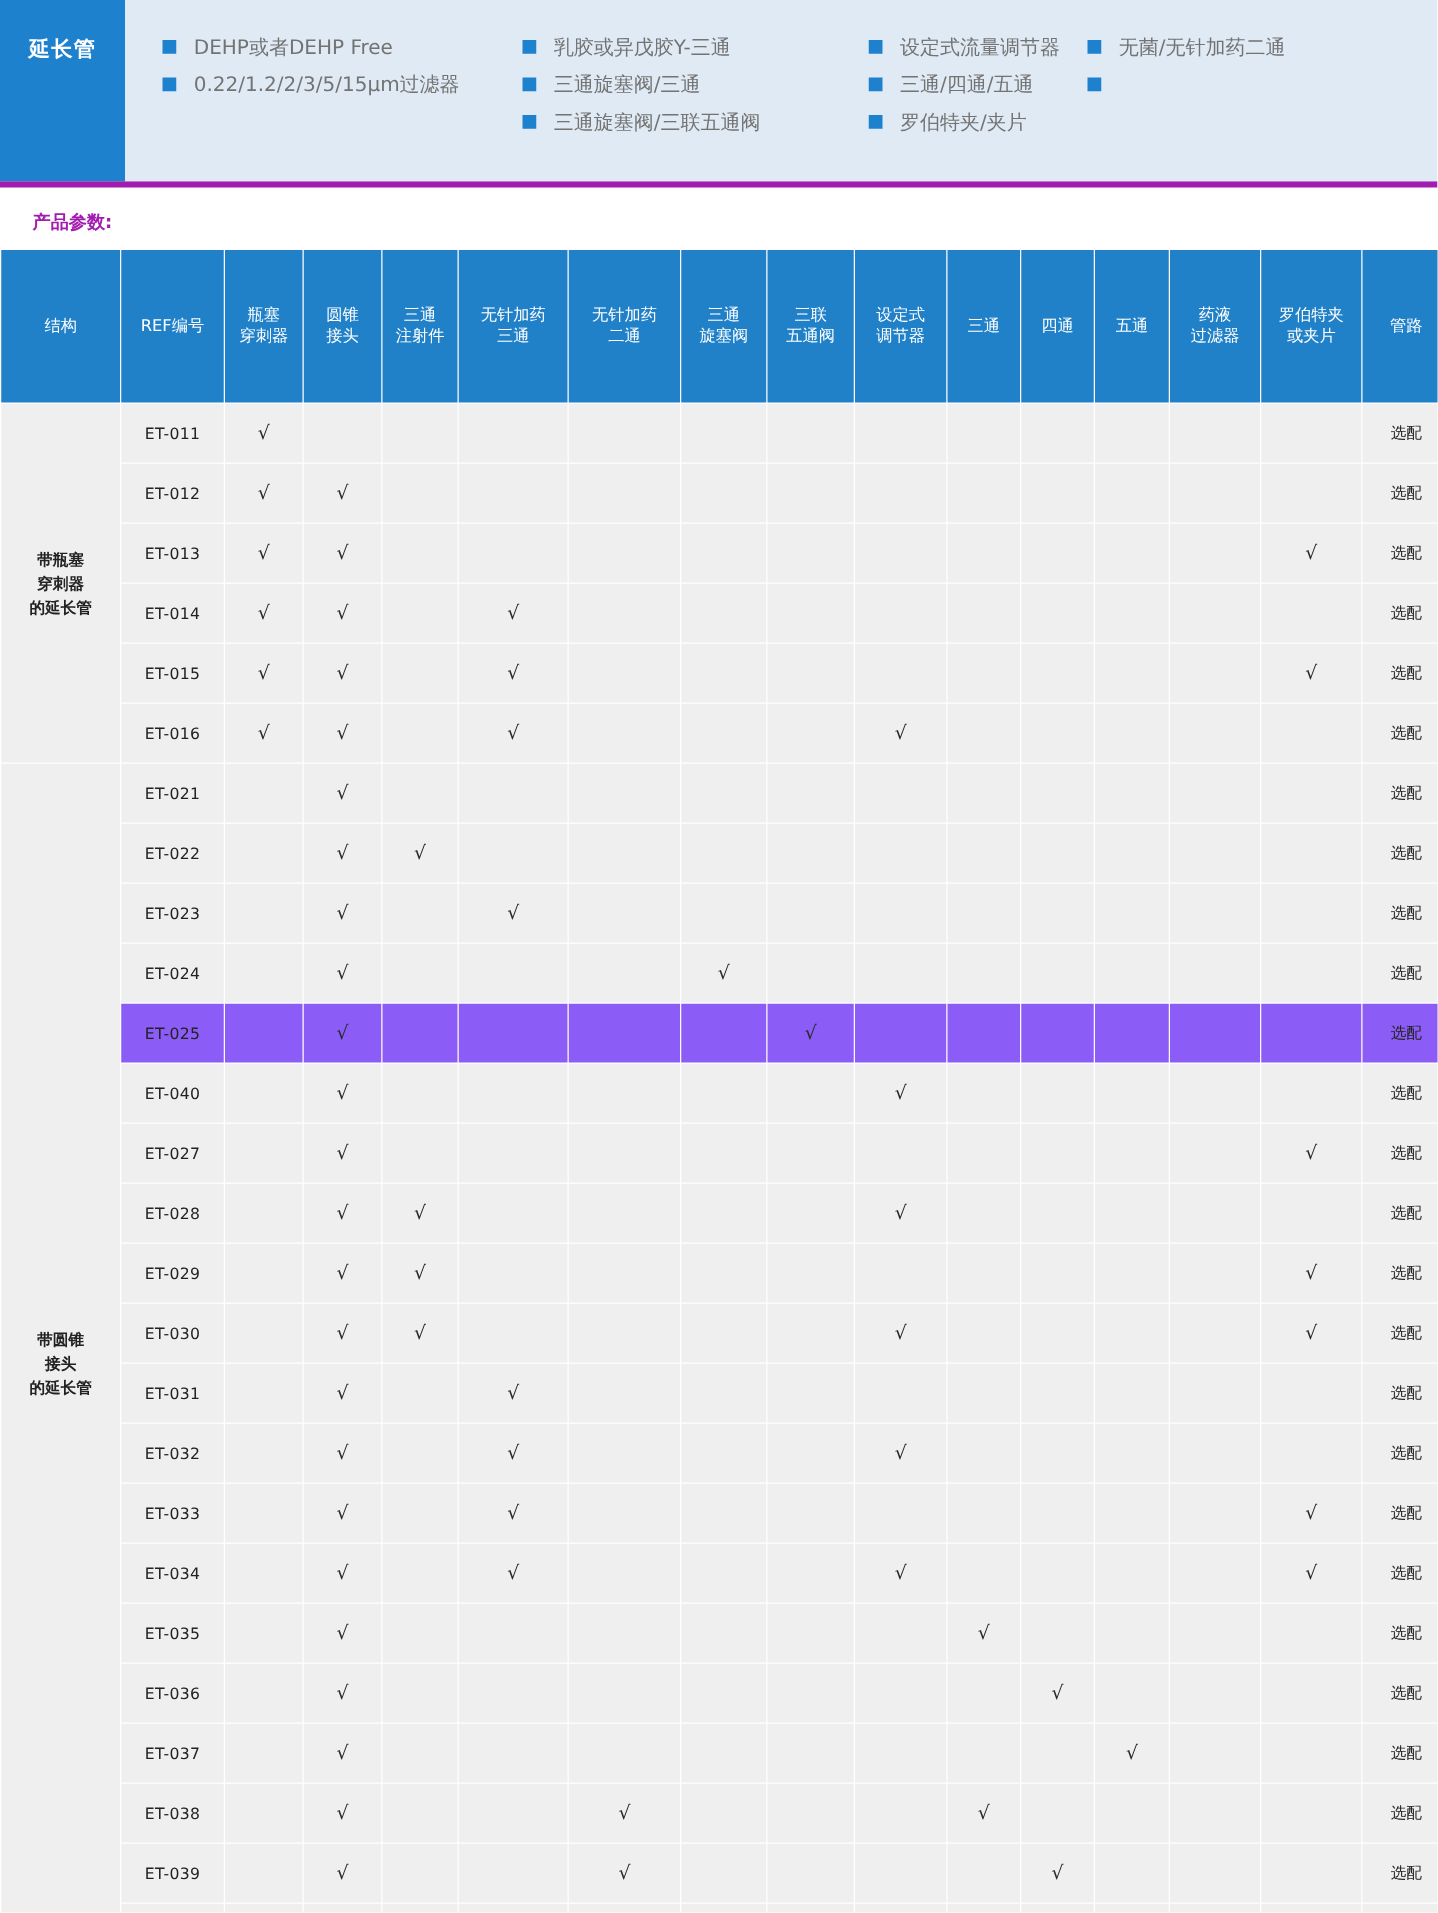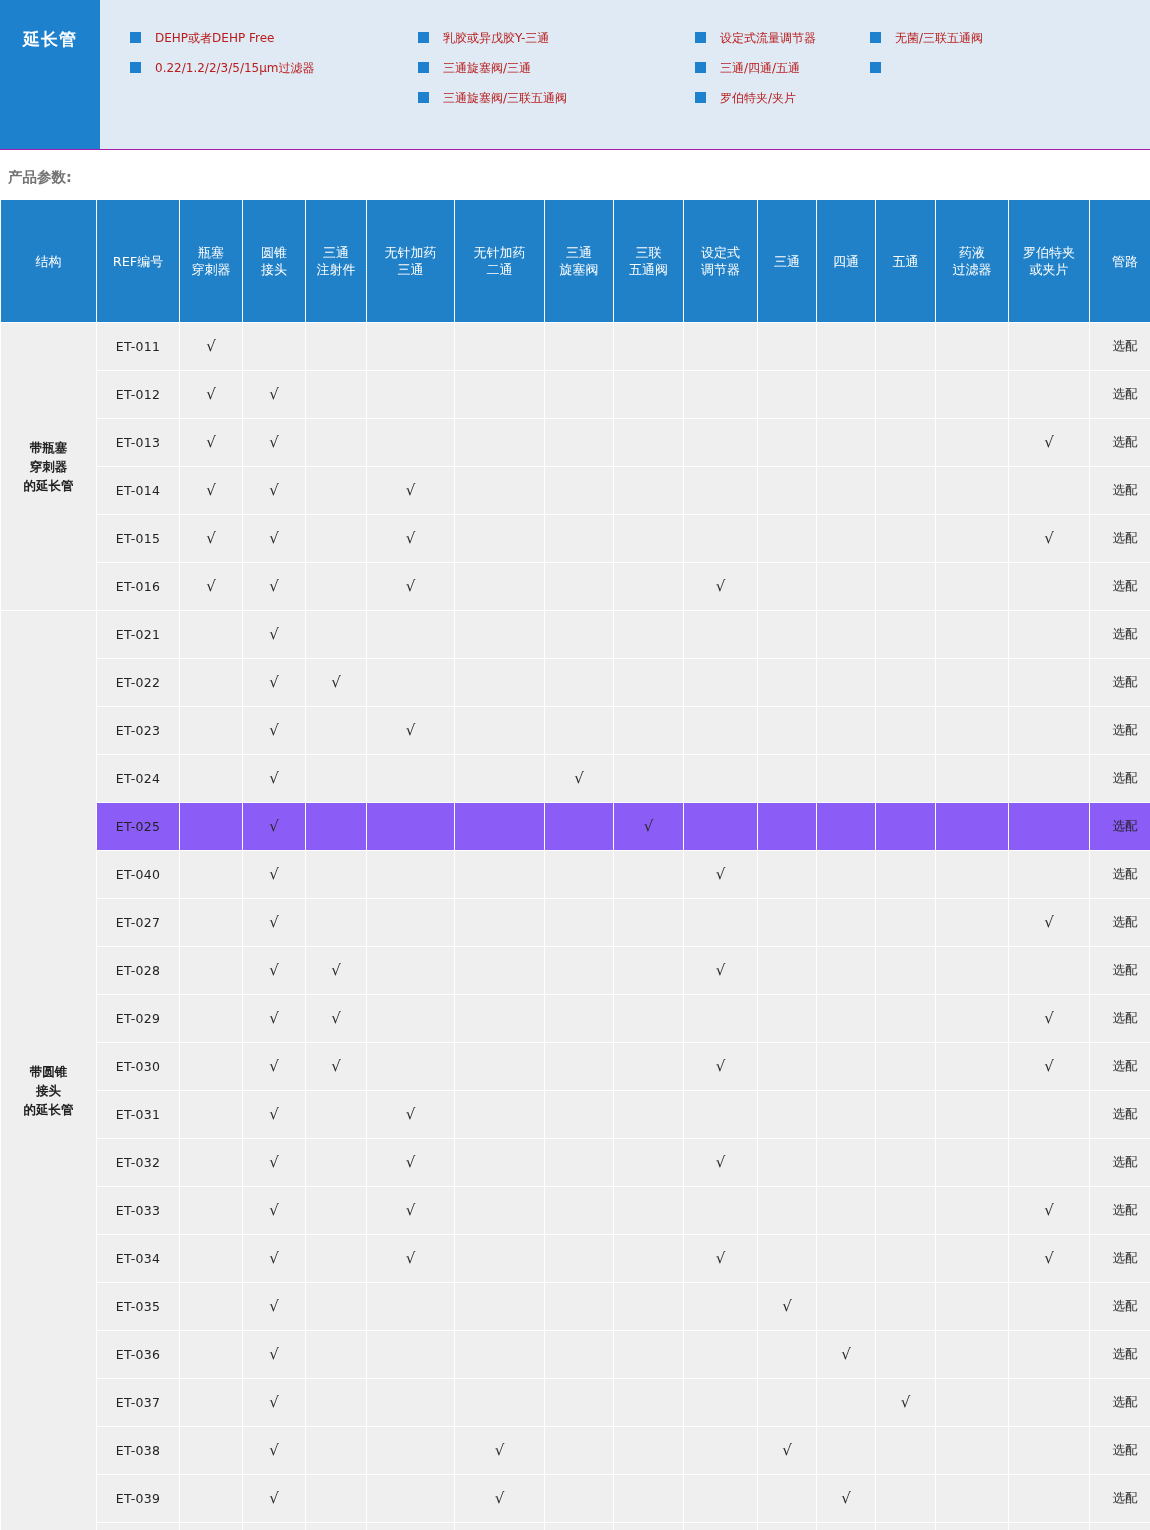--- a/index.html
+++ b/index.html
@@ -13,21 +13,21 @@
     font-family: "Liberation Sans", "DejaVu Sans", sans-serif;
     -webkit-font-smoothing: antialiased;
   }
 
   
   .banner {
     display: flex;
     width: 1150px;
     height: 150px;
     box-sizing: border-box;
-    border-bottom: 1px solid #a21caf;
+    border-bottom: 5px solid #a21caf;
   }
   .banner-label {
     width: 100px;
     background: #1e81ce;
     color: #ffffff;
     font-size: 17px;
     font-weight: bold;
     display: flex;
     align-items: flex-start;
     justify-content: center;
@@ -59,32 +59,32 @@
   }
   .bullet {
     width: 11px;
     height: 11px;
     background: #1e81ce;
     flex: none;
     margin-top: 4px;
     margin-right: 14px;
   }
   .feat-text {
-    font-size: 12px;
-    color: #b91c1c;
+    font-size: 16px;
+    color: #737373;
     white-space: nowrap;
     font-family: "DejaVu Sans", sans-serif;
   }
 
   
   .section-title {
     font-size: 14.5px;
     font-weight: bold;
-    color: #737373;
-    padding: 18px 0 12px 8px;
+    color: #a21caf;
+    padding: 18px 0 12px 26px;
     font-family: "DejaVu Sans", sans-serif;
   }
 
   
   table.spec {
     border-collapse: separate;
     border-spacing: 1px;
     width: 1150px;
     table-layout: fixed;
     background: #ffffff;
@@ -177,21 +177,21 @@
         <span class="feat-text">三通/四通/五通</span>
       </div>
       <div class="feat-item">
         <span class="bullet"></span>
         <span class="feat-text">罗伯特夹/夹片</span>
       </div>
     </div>
     <div class="feat-col c4">
       <div class="feat-item">
         <span class="bullet"></span>
-        <span class="feat-text">无菌/三联五通阀</span>
+        <span class="feat-text">无菌/无针加药二通</span>
       </div>
       <div class="feat-item">
         <span class="bullet"></span>
         <span class="feat-text"></span>
       </div>
     </div>
   </div>
 </div>
 
 <div class="section-title">产品参数:</div>

